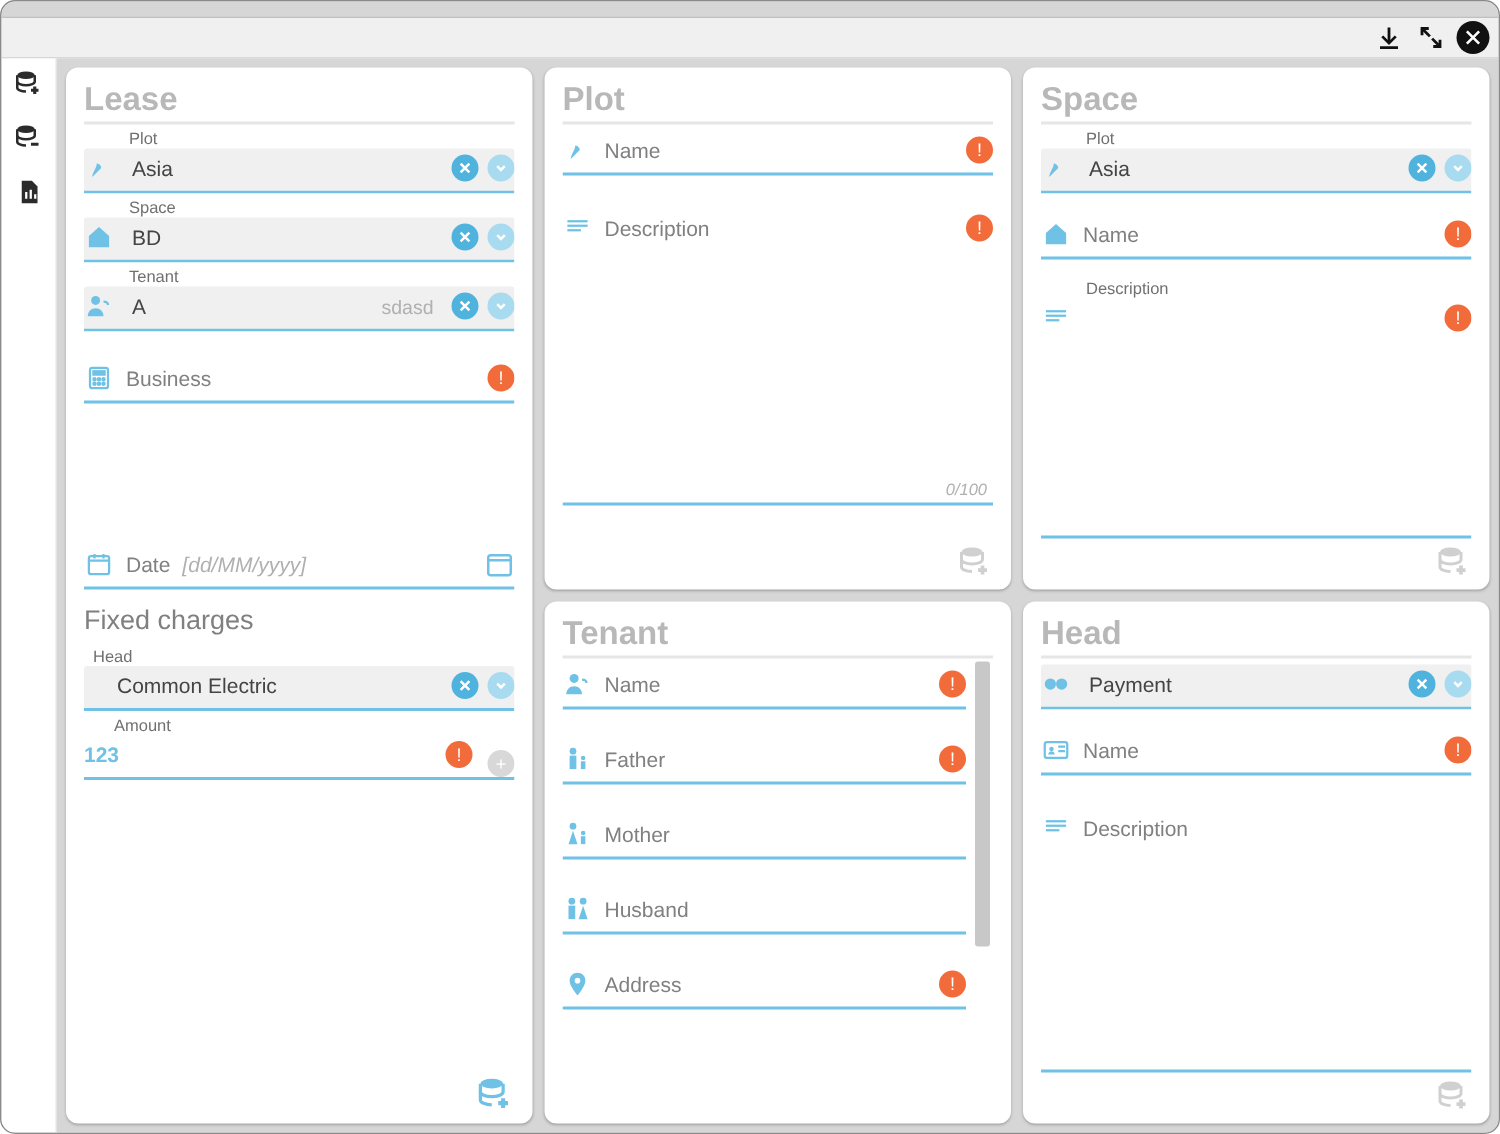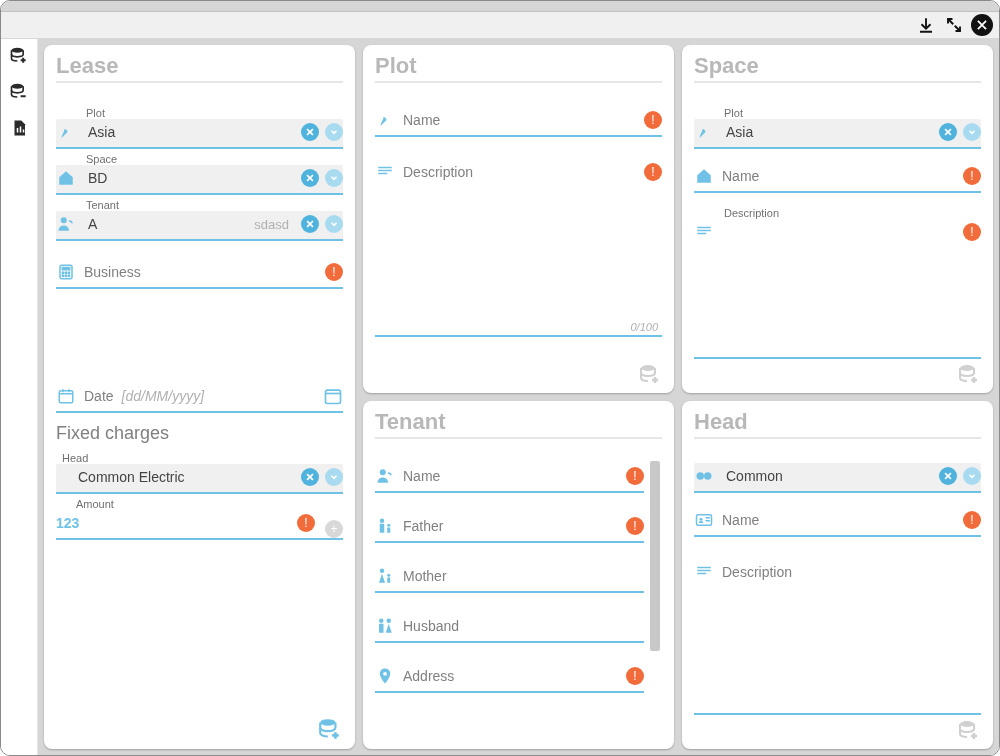--- a/index.html
+++ b/index.html
@@ -19,21 +19,21 @@
   .chrome{height:10px;background:#d6d6d6;border-top-left-radius:9px;border-top-right-radius:9px;border-bottom:1px solid #c0c0c0;}
   .titlebar{height:26px;background:#f0f0f0;display:flex;justify-content:flex-end;align-items:center;padding:0 6px;gap:6px;border-bottom:1px solid #d8d8d8;}
   .titlebar .tb-btn{width:22px;height:22px;display:flex;align-items:center;justify-content:center;color:#111;}
   .titlebar .tb-close{background:#111;color:#fff;border-radius:50%;width:22px;height:22px;}
   .body{flex:1;display:flex;min-height:0;}
   .sidebar{width:36px;background:#fff;border-right:1px solid #e4e4e4;display:flex;flex-direction:column;align-items:center;padding-top:6px;gap:14px;}
   .sidebar .sb-icon{width:22px;height:22px;color:#2b2b2b;display:flex;align-items:center;justify-content:center;}
   .workspace{flex:1;background:#d6d6d6;padding:6px;display:grid;grid-template-columns:1fr 1fr 1fr;grid-template-rows:1fr 1fr;gap:8px;min-height:0;overflow:hidden;}
   .lease-col{grid-row:1 / span 2;}
   .card{background:#fff;border-radius:8px;box-shadow:0 1px 2px rgba(0,0,0,.25);display:flex;flex-direction:column;padding:8px 12px 6px;position:relative;overflow:hidden;}
-  .card-title{font-size:22px;font-weight:600;color:var(--panel-title);border-bottom:2px solid #e6e6e6;padding-bottom:2px;margin-bottom:20px;}
+  .card-title{font-size:22px;font-weight:600;color:var(--panel-title);border-bottom:2px solid #e6e6e6;padding-bottom:2px;margin-bottom:0;}
   .card-body{flex:1;overflow:hidden;position:relative;}
   .field{position:relative;padding:4px 0 0 0;margin-bottom:0;}
   .small-label{font-size:11px;color:var(--grey-label);padding-left:30px;line-height:12px;}
   .row{display:flex;align-items:center;gap:8px;border-bottom:2px solid var(--blue);padding:0 0 2px 0;min-height:26px;}
   .row.greyline{border-bottom-color:#d6d6d6;}
   .row .icon{width:20px;display:flex;justify-content:center;color:var(--blue);flex-shrink:0;}
   .row .label{flex:0 0 auto;color:var(--grey-text);font-size:14px;}
   .row .value{flex:1;color:#444;font-size:14px;border:none;outline:none;background:transparent;min-width:0;}
   .row .placeholder-num{flex:1;color:var(--blue);font-weight:700;}
   .shaded{background:#f0f0f0;border-radius:2px 2px 0 0;}
@@ -474,21 +474,21 @@
         <div class="card-title">Head</div>
         <div class="card-body">
           <div class="field">
             <div class="row shaded">
               <span class="icon">
                   <svg width="18" height="18" viewBox="0 0 24 24" fill="currentColor">
                     <circle cx="7" cy="12" r="5"></circle>
                     <circle cx="17" cy="12" r="5"></circle>
                   </svg>
                 </span>
-              <span class="value">Common</span>
+              <span class="value">Payment</span>
               <div class="trailing">
                 <span class="circle c-clear">
                     <svg width="10" height="10" viewBox="0 0 24 24" stroke="#fff" stroke-width="4">
                       <path d="M5 5l14 14M19 5L5 19"></path>
                     </svg>
                   </span>
                 <span class="circle c-down">
                     <svg width="10" height="10" viewBox="0 0 24 24" stroke="#fff" stroke-width="4" fill="none">
                       <path d="M6 9l6 6 6-6"></path>
                     </svg>

